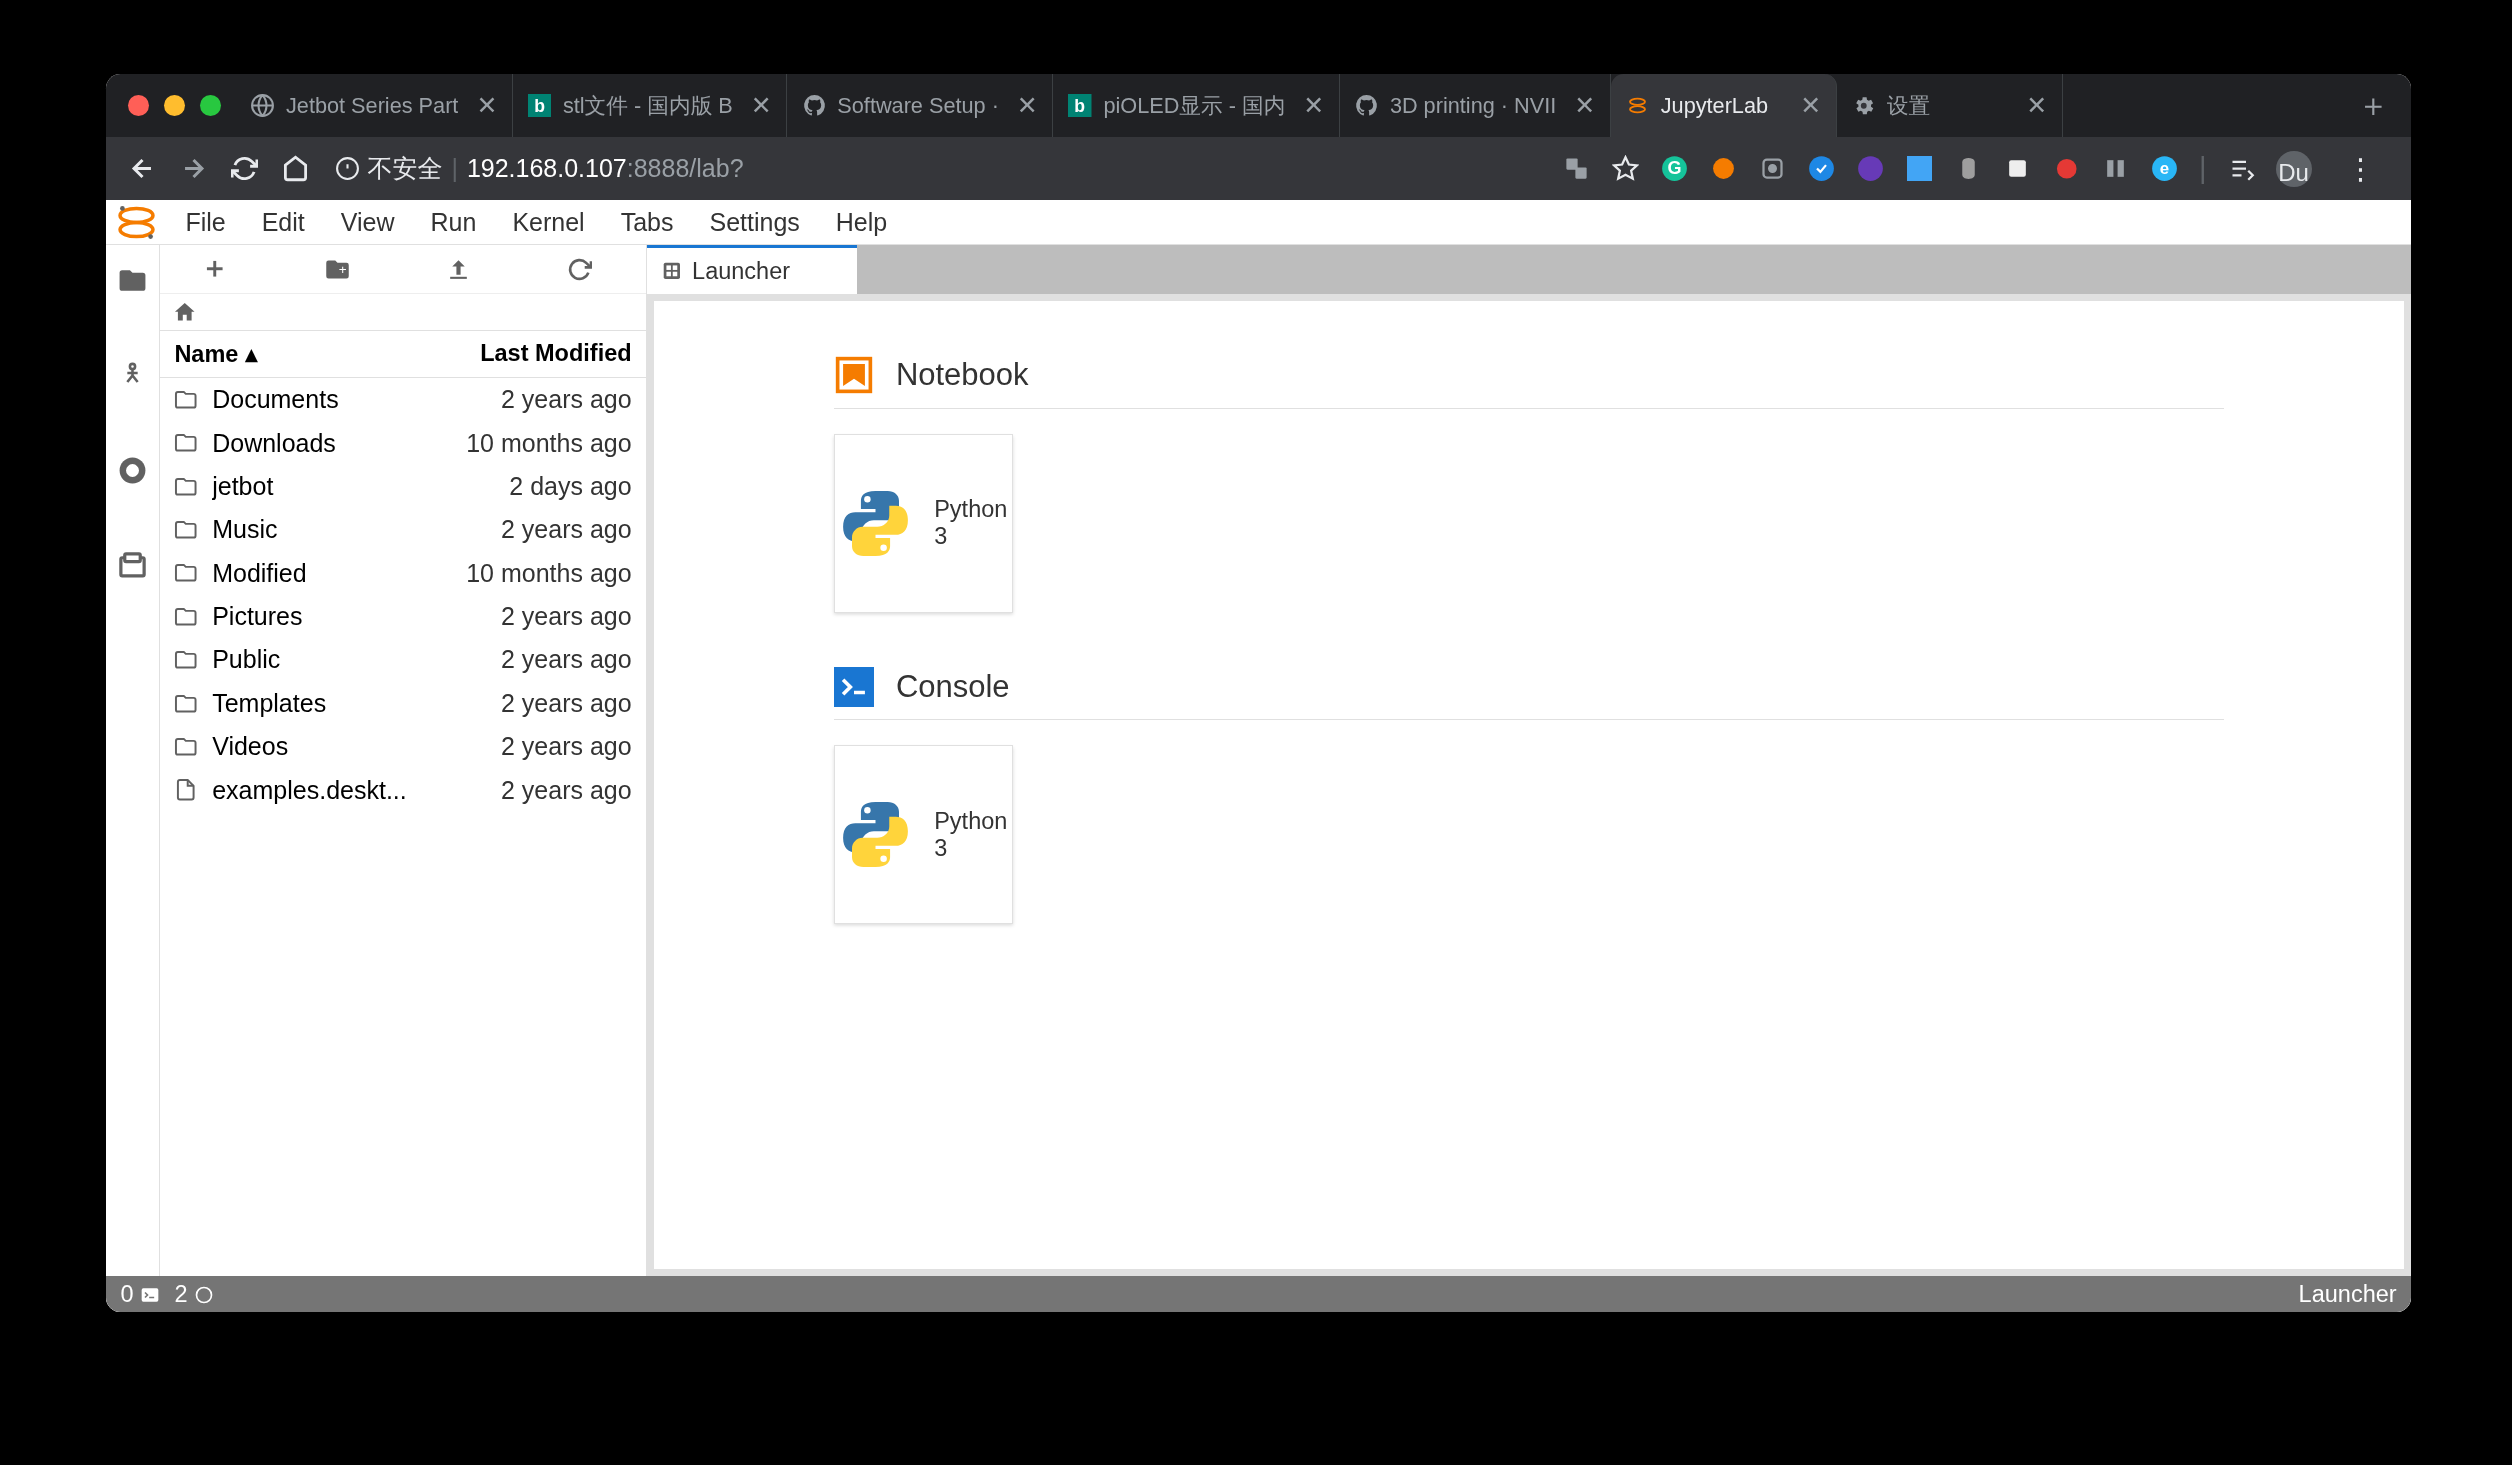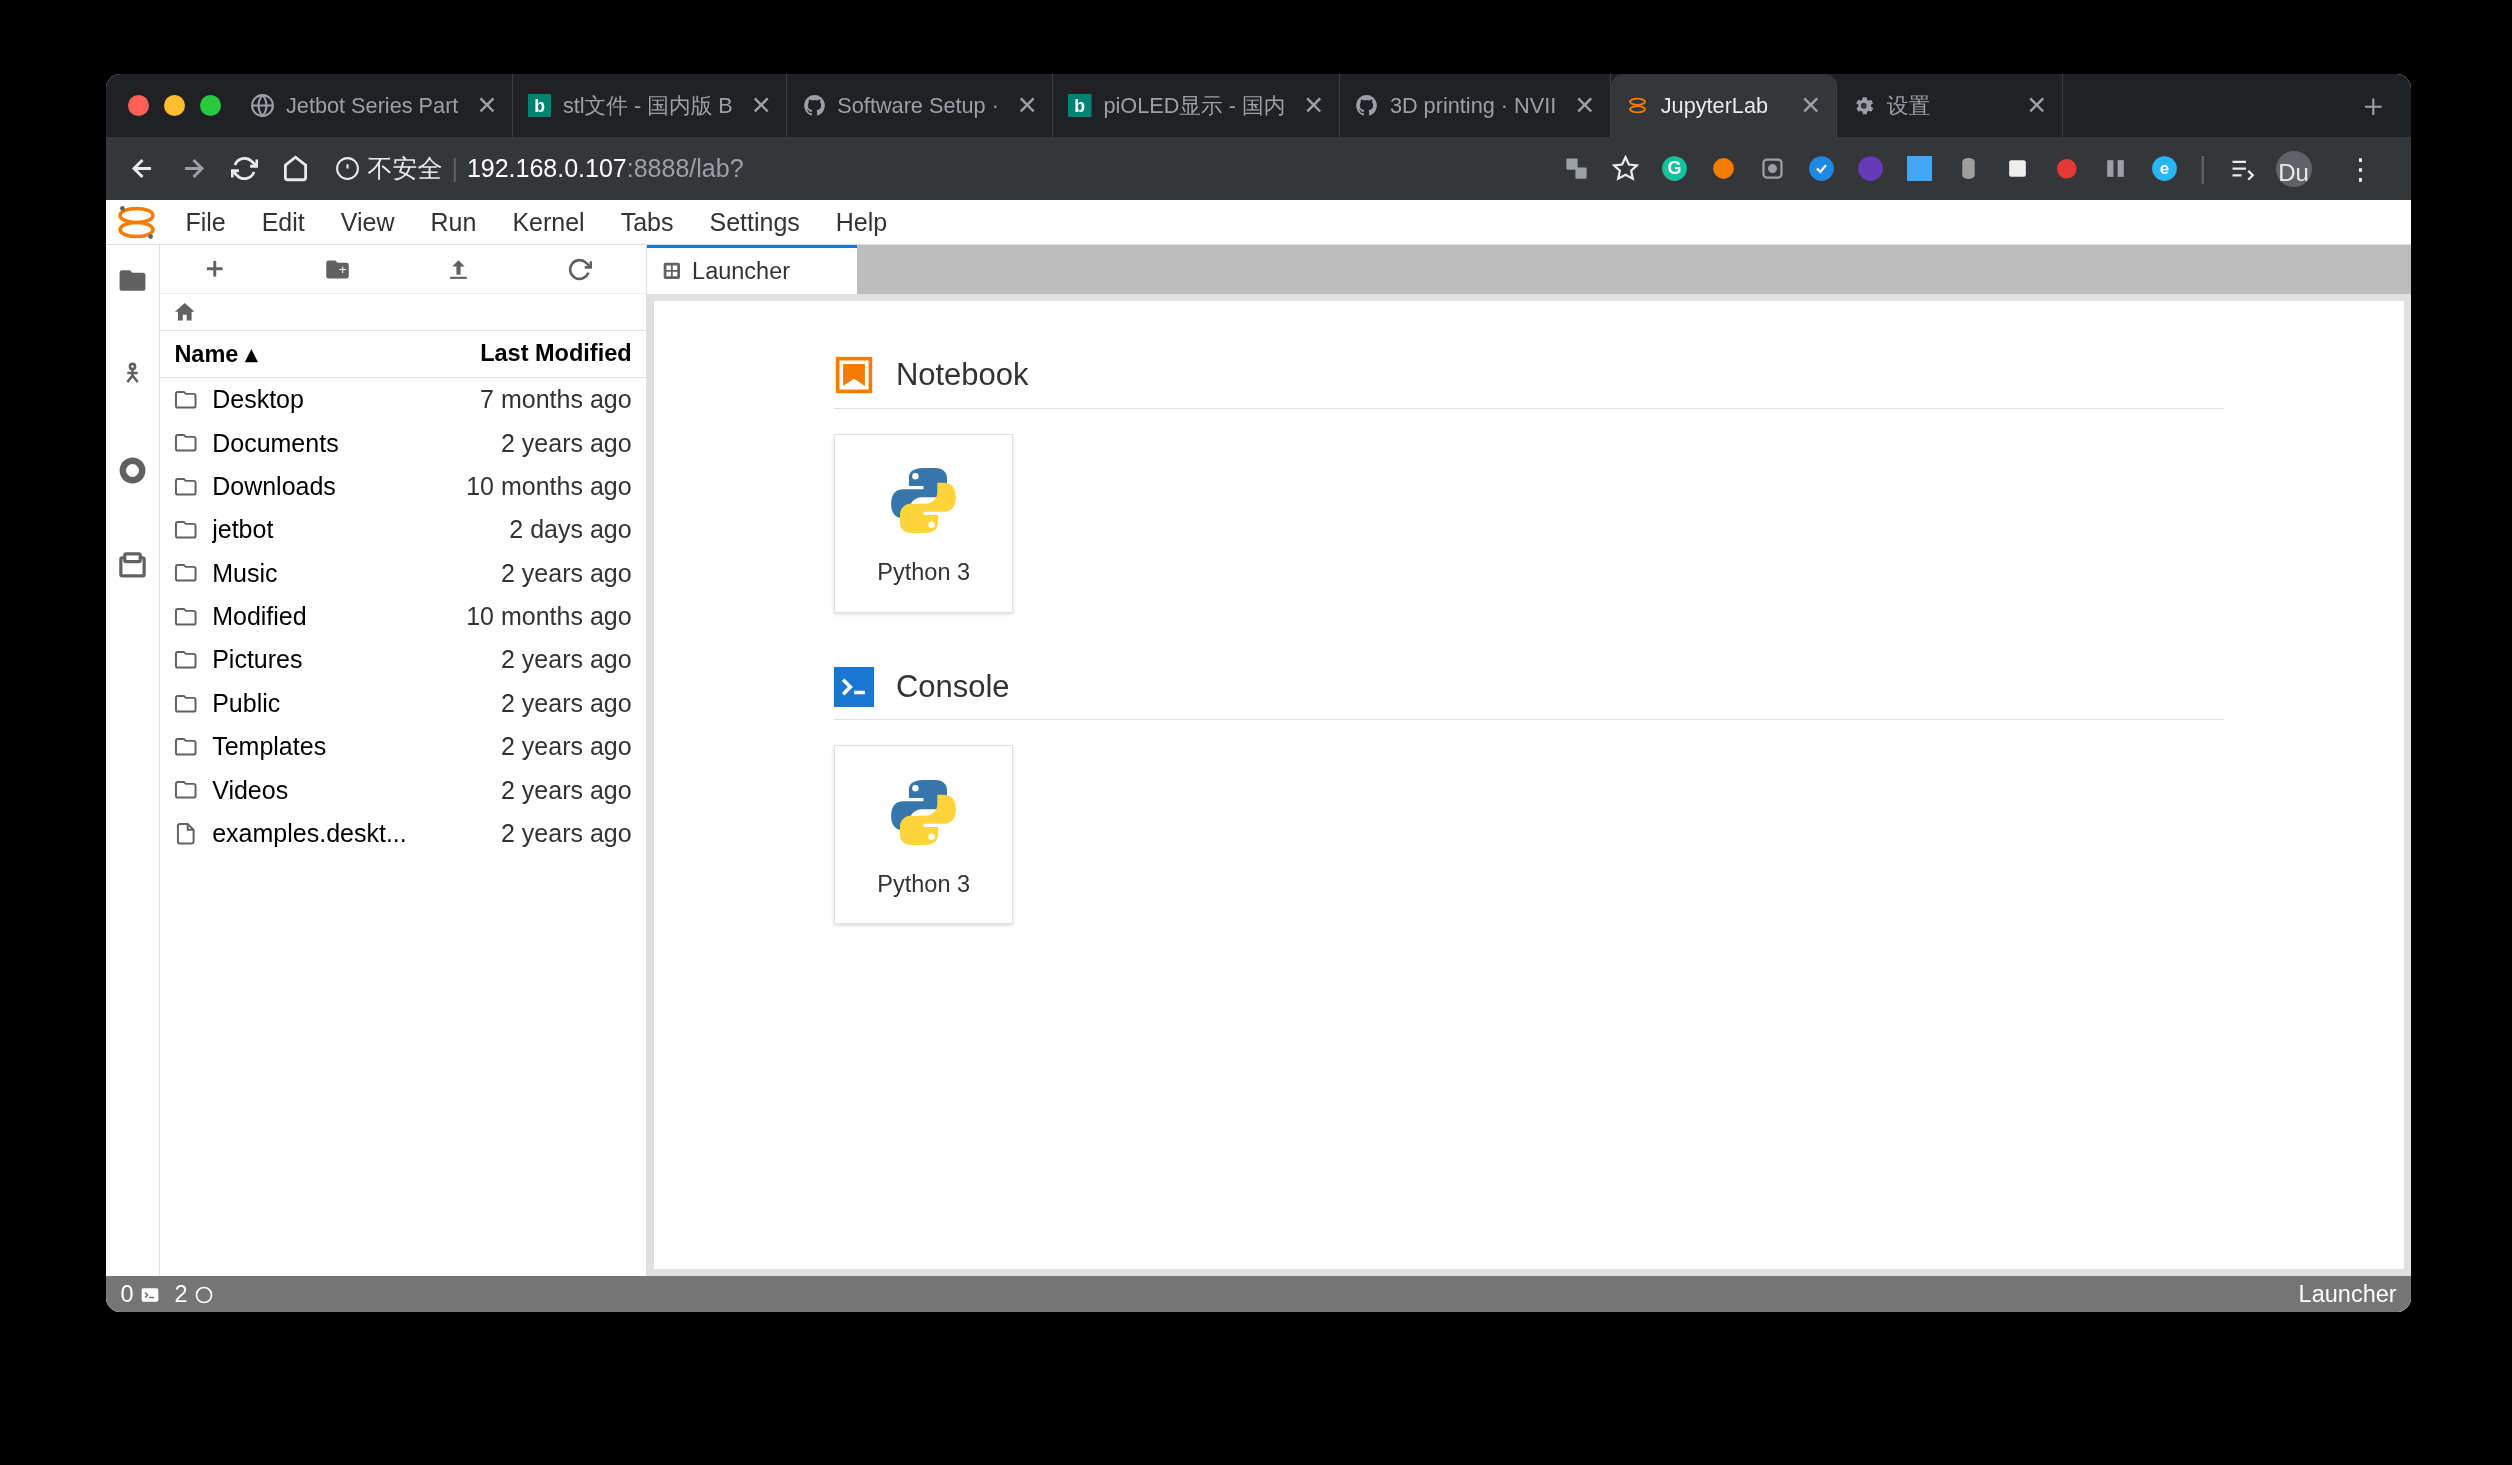--- a/index.html
+++ b/index.html
@@ -188,21 +188,21 @@
   font-size: 31px;
   color: #333;
 }
 .jp-cards { display: flex; gap: 21.7px; padding-top: 25px; }
 .jp-card {
   width: 179px;
   height: 179px;
   border: 0.9px solid #e0e0e0;
   box-shadow: 0 1.8px 3.6px rgba(0,0,0,0.15);
   display: flex;
-  flex-direction: column;
+  flex-direction: row;
   align-items: center;
   justify-content: center;
   gap: 18px;
   cursor: pointer;
   background:#fff;
 }
 .jp-card-icon { width: 81px; height: 81px; }
 .jp-card-label { font-size: 23.5px; color: #333; }
 .jp-statusbar {
   height: 36px;
@@ -507,29 +507,20 @@
             </svg>
           </div>
         <div class="jp-file-header">
           <div class="jp-col-name">
               <span>Name</span> 
               <span>▴</span>
             </div>
           <div class="jp-col-mod">Last Modified</div>
         </div>
         <div class="jp-file-list" id="jp-file-list">
-            <div class="jp-file-row">
-              <span class="jp-file-icon">
-                <svg width="23.5" height="23.5" viewBox="0 0 24 24" fill="none" stroke="#616161" stroke-width="2">
-                  <path d="M10 4H4a2 2 0 00-2 2v12a2 2 0 002 2h16a2 2 0 002-2V8a2 2 0 00-2-2h-8l-2-2z"></path>
-                </svg>
-              </span>
-              <span class="jp-file-name">Desktop</span>
-              <span class="jp-file-mod">7 months ago</span>
-            </div>
             <div class="jp-file-row">
               <span class="jp-file-icon">
                 <svg width="23.5" height="23.5" viewBox="0 0 24 24" fill="none" stroke="#616161" stroke-width="2">
                   <path d="M10 4H4a2 2 0 00-2 2v12a2 2 0 002 2h16a2 2 0 002-2V8a2 2 0 00-2-2h-8l-2-2z"></path>
                 </svg>
               </span>
               <span class="jp-file-name">Documents</span>
               <span class="jp-file-mod">2 years ago</span>
             </div>
             <div class="jp-file-row">

